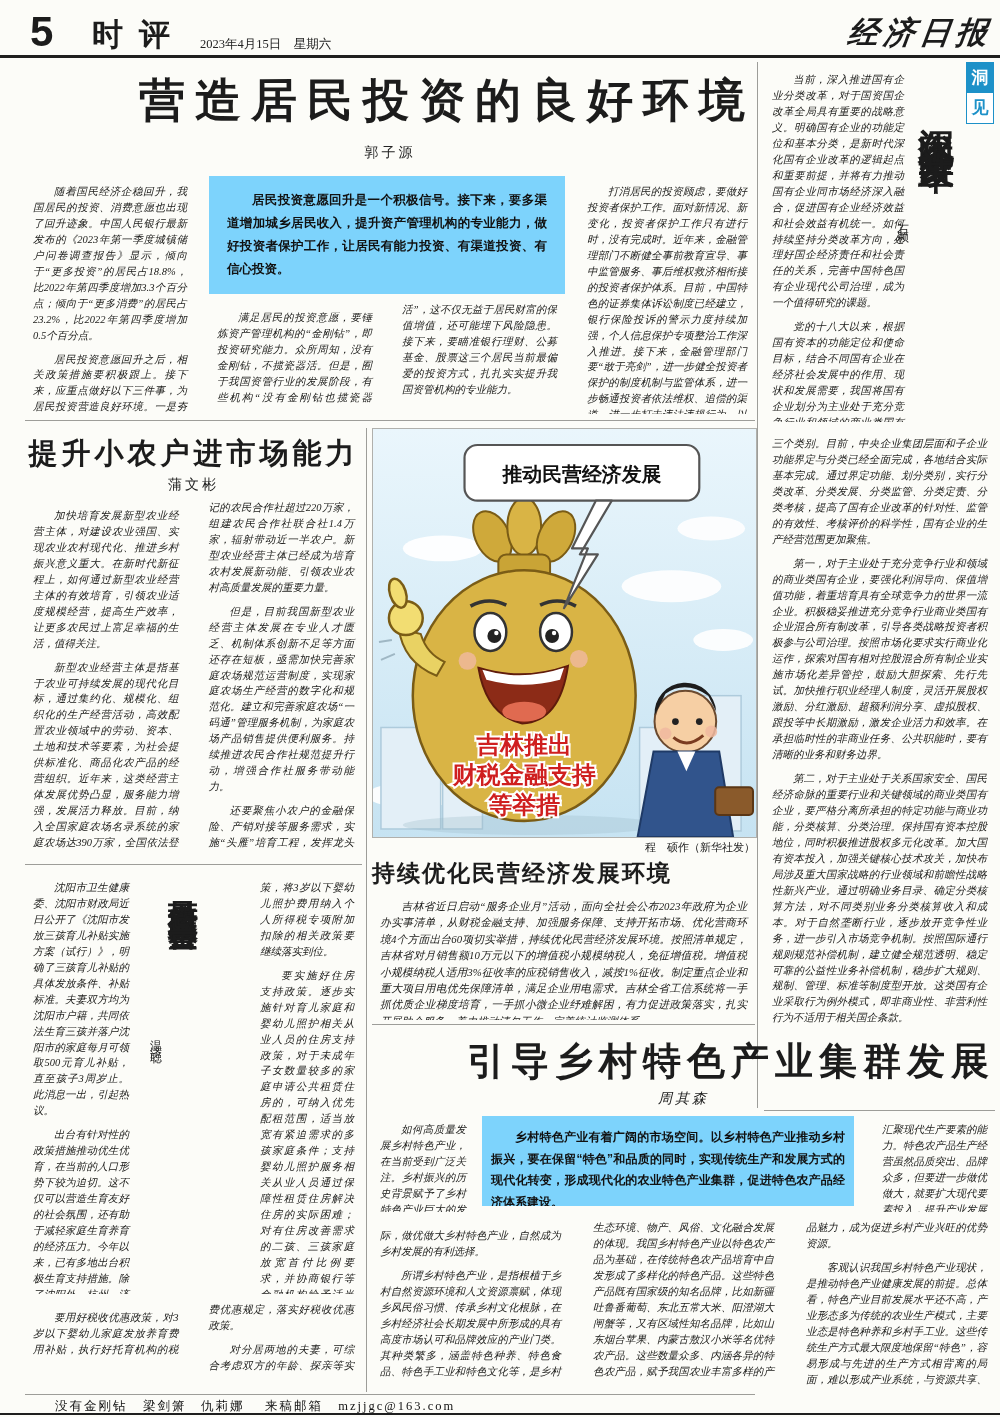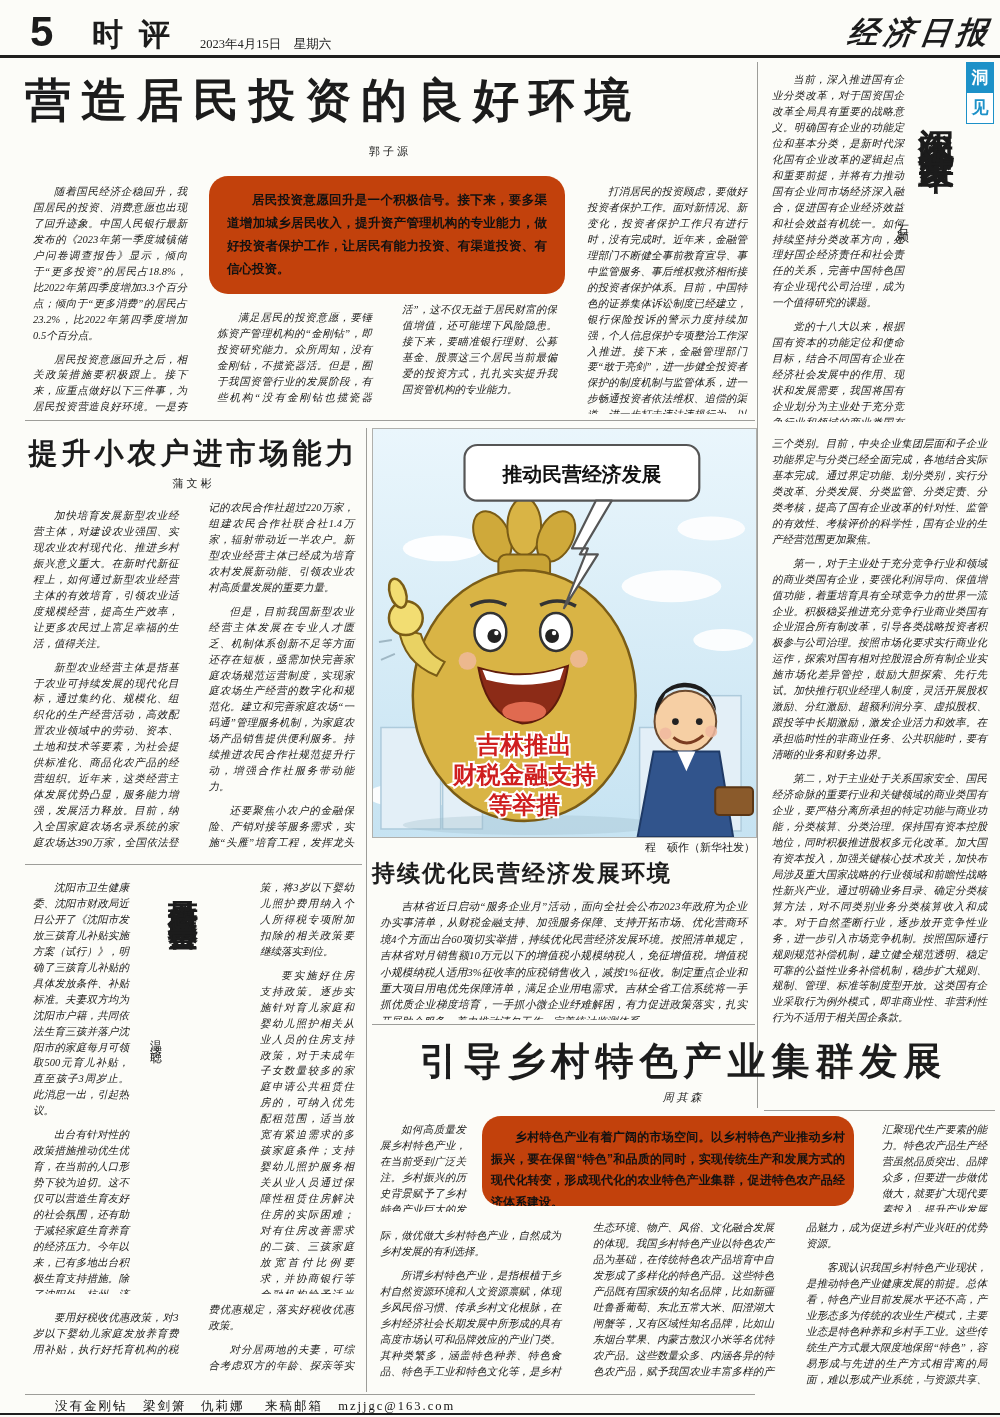--- a/index.html
+++ b/index.html
@@ -13,31 +13,31 @@
   .hdr-logo{font-weight:bold;font-style:italic;font-size:31px;letter-spacing:5px;transform:skewX(-7deg);}
   .rule{background:#9d9d99;}
   .rule.dark{background:#1f1f1f;}
   
   .body{font-size:10.5px;line-height:1.52;text-align:justify;overflow:hidden;color:#20201e;}
   .body p{margin:8px;text-indent:2em;font-style:italic;}
   .body p.cont{text-indent:0;}
   .cols2{column-count:2;column-gap:14px;}
   .cols3{column-count:3;column-gap:16px;}
   
-  .t-main{font:bold 46px "Liberation Sans",sans-serif;letter-spacing:10px;text-align:left;white-space:nowrap;}
+  .t-main{font:bold 46px "Liberation Sans",sans-serif;letter-spacing:10px;text-align:right;white-space:nowrap;}
   .t-serif{font-weight:bold;font-size:29px;letter-spacing:4px;text-align:center;white-space:nowrap;}
   .t-rural{font:bold 38px "Liberation Sans",sans-serif;letter-spacing:6px;text-align:center;white-space:nowrap;}
   .t-jilin{font:bold 23px "Liberation Sans",sans-serif;letter-spacing:2px;}
-  .byline{font-size:11px;text-align:center;letter-spacing:3px;color:#222;}
+  .byline{font-size:14px;text-align:center;letter-spacing:3px;color:#222;}
   .vert{writing-mode:vertical-rl;}
   .t-policy{font-weight:bold;font-size:30px;letter-spacing:2px;line-height:1;}
   .t-soe{font:bold 36px "Liberation Sans",sans-serif;letter-spacing:4px;line-height:1;}
   .vauthor{font-size:12px;letter-spacing:6px;color:#222;}
   
-  .sumbox{background:#c2410c;overflow:hidden;border-radius:19px;}
+  .sumbox{background:#7dd3fc;overflow:hidden;}
   .sumbox p{margin:0;text-indent:2em;font:bold 12.5px/1.85 "Liberation Sans",sans-serif;text-align:justify;color:#111;}
   .sumbox.small p{font-size:12px;line-height:1.8;}
   
   .badge{width:26px;border:1.5px solid #1d91c8;}
   .badge .c1{display:block;background:#1d91c8;color:#fff;font:bold 17px/30px "Liberation Sans",sans-serif;text-align:center;}
   .badge .c2{display:block;background:#fff;color:#1d91c8;font:bold 17px/30px "Liberation Sans",sans-serif;text-align:center;}
   .credit{font-size:11px;text-align:right;color:#222;}
   .cartoon-frame{border:1px solid #b0b0ac;background:#ddeef8;}
   .footer{font-size:12.5px;letter-spacing:2px;color:#111;}
 </style>
@@ -192,21 +192,21 @@
   <div class="abs body" style="left:252px;top:872px;width:110px;height:422px;">
     <p class="cont">策，将3岁以下婴幼儿照护费用纳入个人所得税专项附加扣除的相关政策要继续落实到位。</p>
     <p>要实施好住房支持政策。逐步实施针对育儿家庭和婴幼儿照护相关从业人员的住房支持政策，对于未成年子女数量较多的家庭申请公共租赁住房的，可纳入优先配租范围，适当放宽有紧迫需求的多孩家庭条件；支持婴幼儿照护服务相关从业人员通过保障性租赁住房解决住房的实际困难；对有住房改善需求的二孩、三孩家庭放宽首付比例要求，并协商银行等金融机构给予适当的贷款利率优惠等。举例来看，沈阳市落实支持多孩家庭购买自住住房的政策，对生育二孩、三孩未满18周岁的居民家庭在沈阳行政区域内已拥有2套住房的，可在沈阳市限购区域内再购买1套新建商品住房；对生育二孩、三孩未满18周岁的家庭，使用公积金贷款购买自住住房的，最高贷款额度上浮。</p>
 
   </div>
   <div class="abs body cols2" style="left:25px;top:1302px;width:337px;height:86px;">
     <p>要用好税收优惠政策，对3岁以下婴幼儿家庭发放养育费用补贴，执行好托育机构的税费优惠规定，落实好税收优惠政策。</p>
     <p>对分居两地的夫妻，可综合考虑双方的年龄、探亲等实际情况统筹安排，使生育支持政策更加精准有效，促进人口长期均衡发展。</p>
   </div>
 
-  <div class="abs t-rural" style="left:372px;top:1036px;width:623px;">引导乡村特色产业集群发展</div>
+  <div class="abs t-rural" style="left:372px;top:1036px;width:623px;text-align:right;">引导乡村特色产业集群发展</div>
   <div class="abs byline" style="left:372px;top:1090px;width:623px;font-style:italic;">周其森</div>
   <div class="abs" style="left:372px;top:1114px;width:623px;height:276px;">
     <div class="abs body" style="left:0;top:0;width:102px;height:98px;">
       <p>如何高质量发展乡村特色产业，在当前受到广泛关注。乡村振兴的历史背景赋予了乡村特色产业巨大的发展潜力、广阔的市场空间，也为乡村特色产业发展提出了新的时代要求。立足乡村实</p>
     </div>
     <div class="abs sumbox small" style="left:110px;top:2px;width:354px;height:68px;padding:11px 9px;">
       <p>乡村特色产业有着广阔的市场空间。以乡村特色产业推动乡村振兴，要在保留“特色”和品质的同时，实现传统生产和发展方式的现代化转变，形成现代化的农业特色产业集群，促进特色农产品经济体系建设。</p>
     </div>
     <div class="abs body" style="left:502px;top:0;width:121px;height:98px;">
       <p class="cont">汇聚现代生产要素的能力。特色农产品生产经营虽然品质突出、品牌众多，但要进一步做优做大，就要扩大现代要素投入，提升产业发展水平。</p>

